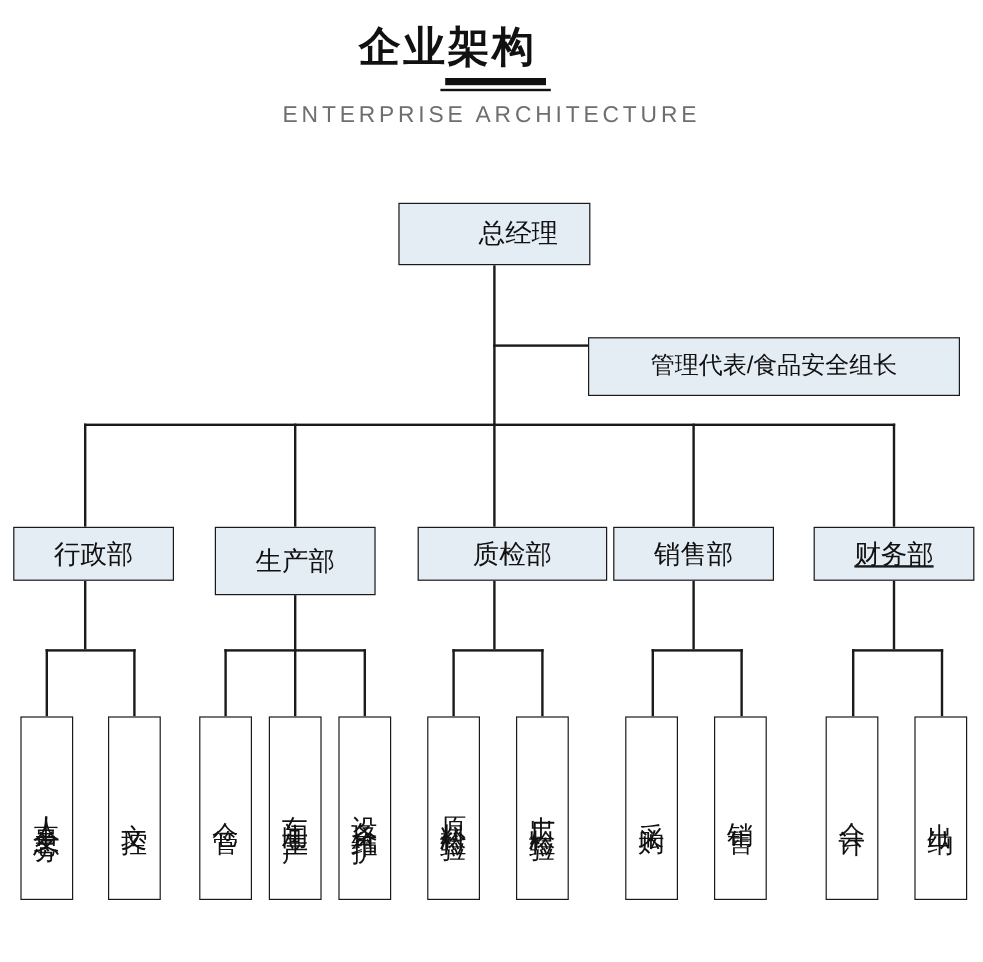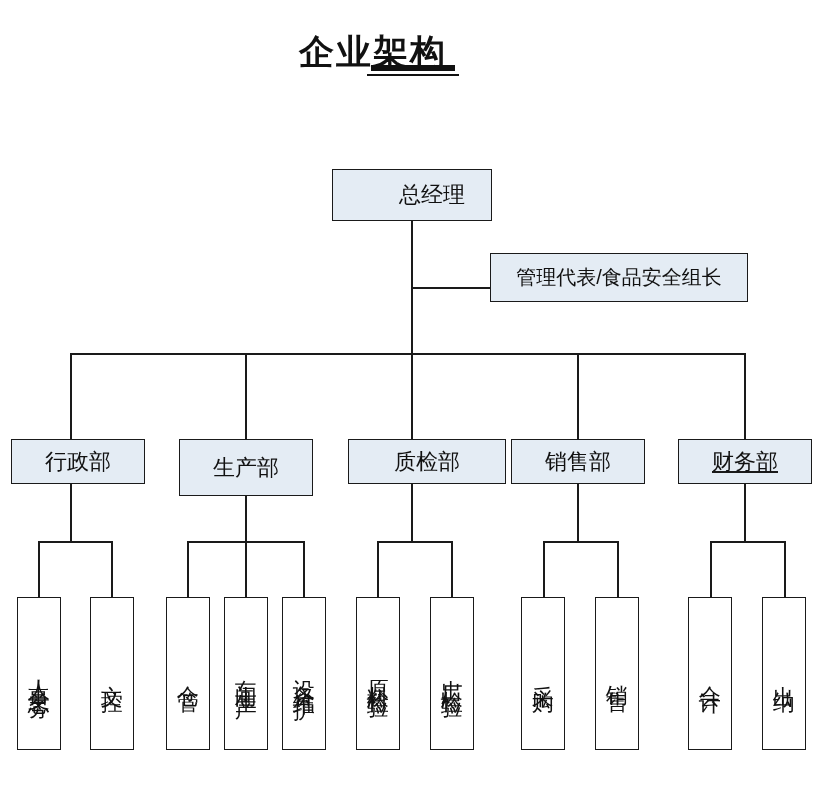--- a/index.html
+++ b/index.html
@@ -20,21 +20,21 @@
   #header {
     position: absolute;
     left: 0;
     top: 0;
     width: 819px;
     height: 130px;
   }
   #chart-title {
     position: absolute;
     left: 0;
-    top: 30px;
+    top: 18px;
     width: 746px;
     text-align: center;
     font-size: 35px;
     font-weight: bold;
     letter-spacing: 2px;
     color: #111111;
     line-height: 44px;
   }
   #title-rule {
     position: absolute;
@@ -117,33 +117,34 @@
   .line.v { width: 1.8px; }
   .line.h { height: 1.8px; }
 </style>
 </head>
 <body>
 
 <div id="header">
   <div id="chart-title">企业架构</div>
   <div id="title-rule"></div>
   <div id="title-rule-thin"></div>
+  <div id="chart-subtitle">ENTERPRISE ARCHITECTURE</div>
 </div>
 
 <div id="diagram">
 
   <div class="node filled" style="left:332px; top:169px; width:160px; height:52px;padding-left:40px;">
     <span class="node-label">总经理</span>
   </div>
 
   <div class="line v" style="left:411px; top:221px; width:1.8px; height:133px;"></div>
 
   <div class="line h" style="left:411px; top:287px; width:80px; height:1.8px;"></div>
 
-  <div class="node filled" style="left:490px; top:253px; width:258px; height:49px;justify-content:center;">
+  <div class="node filled" style="left:490px; top:281px; width:310px; height:49px;justify-content:center;">
     <span class="node-label small">管理代表/食品安全组长</span>
   </div>
 
   <div class="line h" style="left:70px; top:353px; width:676px; height:1.8px;"></div>
 
   <div class="line v" style="left:70px; top:353px; width:1.8px; height:86px;"></div>
   <div class="node filled" style="left:11px; top:439px; width:134px; height:45px;">
     <span class="node-label">行政部</span>
   </div>
   <div class="line v" style="left:70px; top:484px; width:1.8px; height:57px;"></div>

